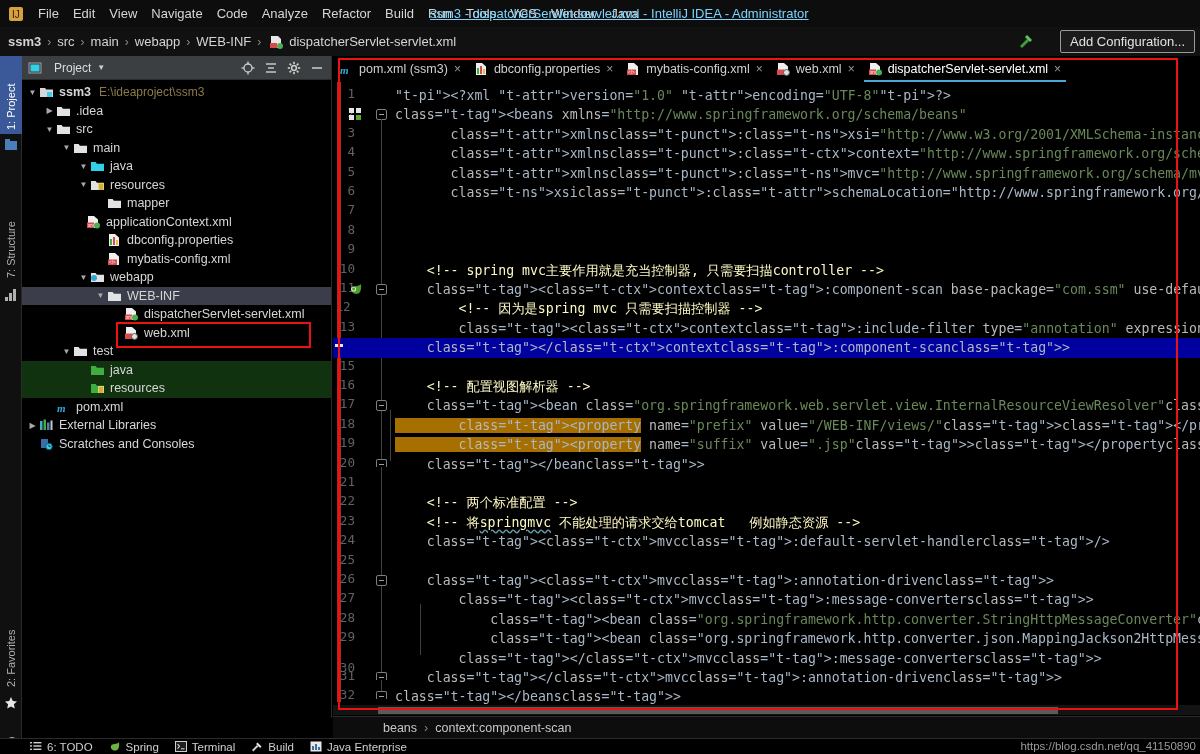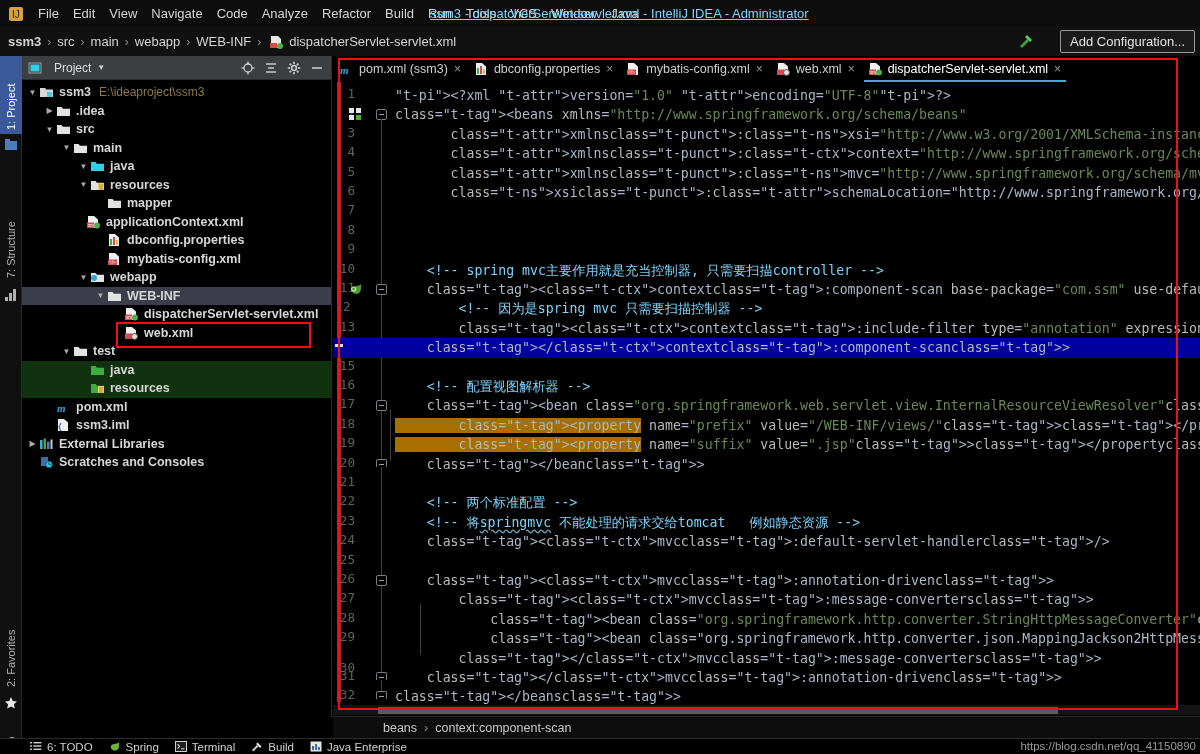--- a/index.html
+++ b/index.html
@@ -70,21 +70,21 @@
   #projhdr .pacts{ margin-left:auto; display:flex; align-items:center; gap:9px; padding-right:7px;}
   .tree{ padding-top:3px; font-size:12.5px; }
   .trow{
     display:flex; align-items:center; height:18.5px; white-space:nowrap;
     padding-left:4px; color:#d6d6d6;
   }
   .trow.sel{ background:#3b3e4a; }
   .trow.green{ background:#11320f; }
   .arrow{ width:13px; display:inline-block; text-align:center; font-size:8px; color:#a9a9a9;}
   .ticon{ width:16px; height:14px; margin-right:4px; display:inline-block; position:relative;}
-  .tlabel{ color:#d6d6d6;font-weight:bold; }
+  .tlabel{ color:#d6d6d6; }
   .tlabel.b{ font-weight:bold; }
   .tpath{ color:#8a7a4a; margin-left:8px; font-size:12px;}
 
   
   #editor{
     position:absolute; left:333px; top:56px; width:867px; height:662px;
     background:#000000;
   }
   #tabs{ height:26px; background:#000; display:flex; align-items:center; position:relative;}
   .etab{
@@ -128,21 +128,21 @@
   .cline{
     position:absolute; left:62px; height:19.4px; line-height:19.4px;
     white-space:pre; color:#a9b7c6;
   }
   .hl-cursor{
     position:absolute; left:0; width:867px; height:19.4px; background:#00009e;
   }
   .sel-orange{ background:#a66f00; }
   .t-attr  { color:#bababa; }
   .t-str   { color:#6a8759; }
-  .t-cmt   { color:#7dd3fc; }
+  .t-cmt   { color:#fef9c3; }
   .typo    { text-decoration:underline wavy #6a9fb5; text-underline-offset:2px;}
 
   
   #redrect{
     position:absolute; left:338px; top:58px; width:840px; height:652px;
     border:2px solid #ee1111; pointer-events:none; z-index:40;
   }
   #redrect2{
     position:absolute; left:116px; top:322px; width:195px; height:26px;
     border:2px solid #ee1111; pointer-events:none; z-index:40;
@@ -497,30 +497,20 @@
         <span class="tlabel">resources</span>
       </div>
       <div class="trow" style="padding-left: 21px;">
         <span class="arrow">&nbsp;</span>
         <span class="ticon">
           <svg width="15" height="14" viewBox="0 0 15 14">
             <text x="1" y="11.5" font-size="11" font-style="italic" font-weight="bold" fill="#2fa8d8" font-family="Liberation Serif">m</text>
           </svg>
         </span>
         <span class="tlabel">pom.xml</span>
-      </div>
-      <div class="trow" style="padding-left: 21px;">
-        <span class="arrow">&nbsp;</span>
-        <span class="ticon">
-          <svg width="15" height="14" viewBox="0 0 15 14">
-            <path d="M2 1h6l4 3.6V13H2z" fill="#efefef"></path>
-            <path d="M5 5l-2 4 2 4" stroke="#3a6ea5" stroke-width="1.2" fill="none"></path>
-          </svg>
-        </span>
-        <span class="tlabel">ssm3.iml</span>
       </div>
       <div class="trow" style="padding-left: 4px;">
         <span class="arrow">▶</span>
         <span class="ticon">
           <svg width="15" height="14" viewBox="0 0 15 14">
             <rect x="1" y="3" width="2.5" height="9" fill="#4aa8c8"></rect>
             <rect x="4.5" y="1.5" width="2.5" height="10.5" fill="#3fae3f"></rect>
             <rect x="8" y="4.5" width="2.5" height="7.5" fill="#4a7ebb"></rect>
             <rect x="11.5" y="2.5" width="2" height="9.5" fill="#c8c8c8"></rect>
           </svg>

